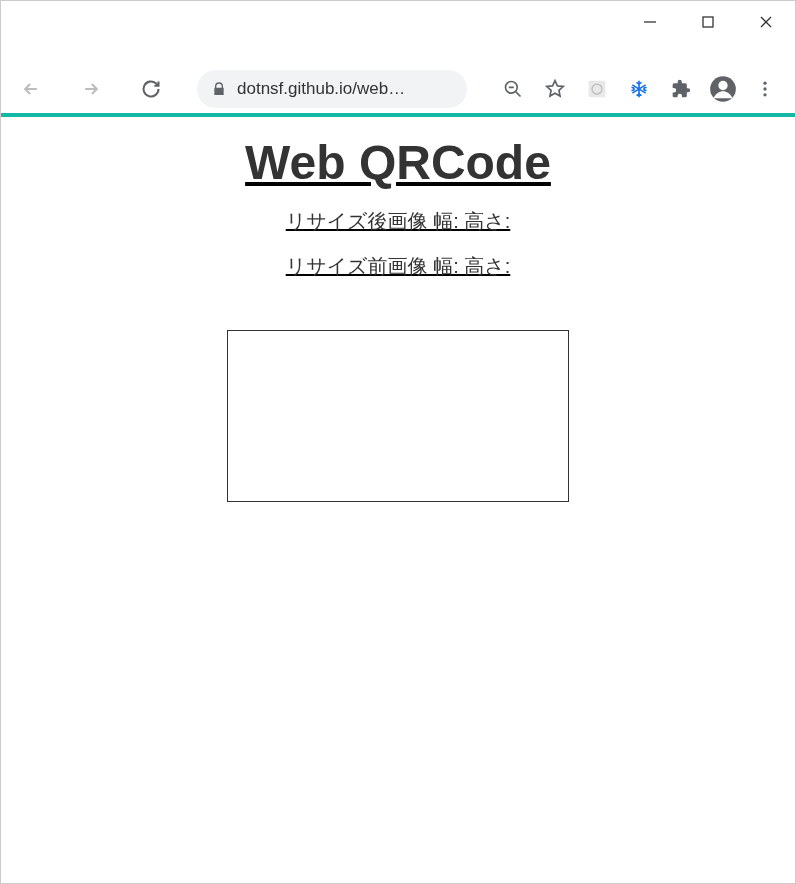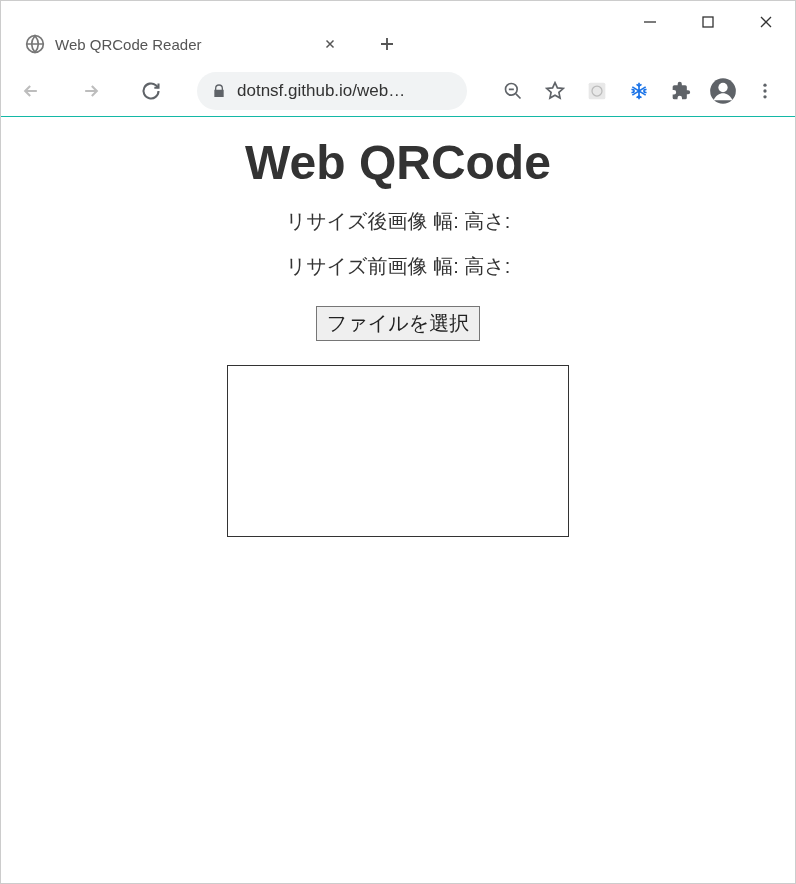--- a/index.html
+++ b/index.html
@@ -96,21 +96,21 @@
       color: #555;
     }
     .toolbar {
       height: 52px;
       background: #fff;
       display: flex;
       align-items: center;
       padding: 0 10px;
       gap: 20px;
       margin-top: 22px;
-      border-bottom: 1px solid #14b8a6;
+      border-bottom: 4px solid #14b8a6;
     }
     .nav-btn {
       width: 40px;
       height: 40px;
       display: flex;
       align-items: center;
       justify-content: center;
       color: #5f6368;
       border-radius: 50%;
     }
@@ -174,20 +174,21 @@
     }
     .avatar-btn svg {
       width: 28px;
       height: 28px;
     }
     .content {
       flex: 1;
       background: #fff;
       overflow: auto;
       padding-top: 18px;
+      text-decoration: underline;
     }
     .page {
       text-align: center;
       color: #222;
     }
     .page-title {
       font-size: 48px;
       font-weight: 700;
       color: #333;
       margin-bottom: 16px;
@@ -226,41 +227,20 @@
     .snowflake-blue {
       color: #1a73e8;
     }
   </style>
 </head>
 <body>
 
 <div class="window-frame">
 
   <div class="titlebar">
-    <div class="tabs-row">
-      <div class="tab">
-        <span class="globe-icon">
-          <svg viewBox="0 0 24 24" fill="none" stroke="#777" stroke-width="2">
-              <circle cx="12" cy="12" r="10"></circle>
-              <path d="M2 12h20M12 2c2.5 3 4 7 4 10s-1.5 7-4 10c-2.5-3-4-7-4-10s1.5-7 4-10z"></path>
-            </svg>
-        </span>
-        <span class="tab-title">Web QRCode Reader</span>
-        <span class="close-icon">
-          <svg viewBox="0 0 24 24" fill="none" stroke="currentColor" stroke-width="2.5">
-              <path d="M6 6l12 12M18 6L6 18"></path>
-            </svg>
-        </span>
-      </div>
-      <div class="new-tab-btn">
-        <svg viewBox="0 0 24 24" width="18" height="18" fill="none" stroke="currentColor" stroke-width="2.5">
-            <path d="M12 4v16M4 12h16"></path>
-          </svg>
-      </div>
-    </div>
     <div class="window-controls">
       <div class="window-btn">
         <svg viewBox="0 0 14 14">
             <line x1="1" y1="7" x2="13" y2="7" stroke="#333" stroke-width="1.3"></line>
           </svg>
       </div>
       <div class="window-btn">
         <svg viewBox="0 0 14 14">
             <rect x="2" y="2" width="10" height="10" fill="none" stroke="#333" stroke-width="1.3"></rect>
           </svg>
@@ -347,19 +327,18 @@
       </div>
     </div>
   </div>
 
   <div class="content">
     <div class="page">
       <h1 class="page-title">Web QRCode</h1>
       <div class="info-line">リサイズ後画像 幅: 高さ:</div>
       <div class="info-line">リサイズ前画像 幅: 高さ:</div>
       <div class="file-row">
-        <button class="file-btn">ファイルを選択</button>
       </div>
       <div class="preview-box"></div>
     </div>
   </div>
 
 </div>
 
 </body></html>

